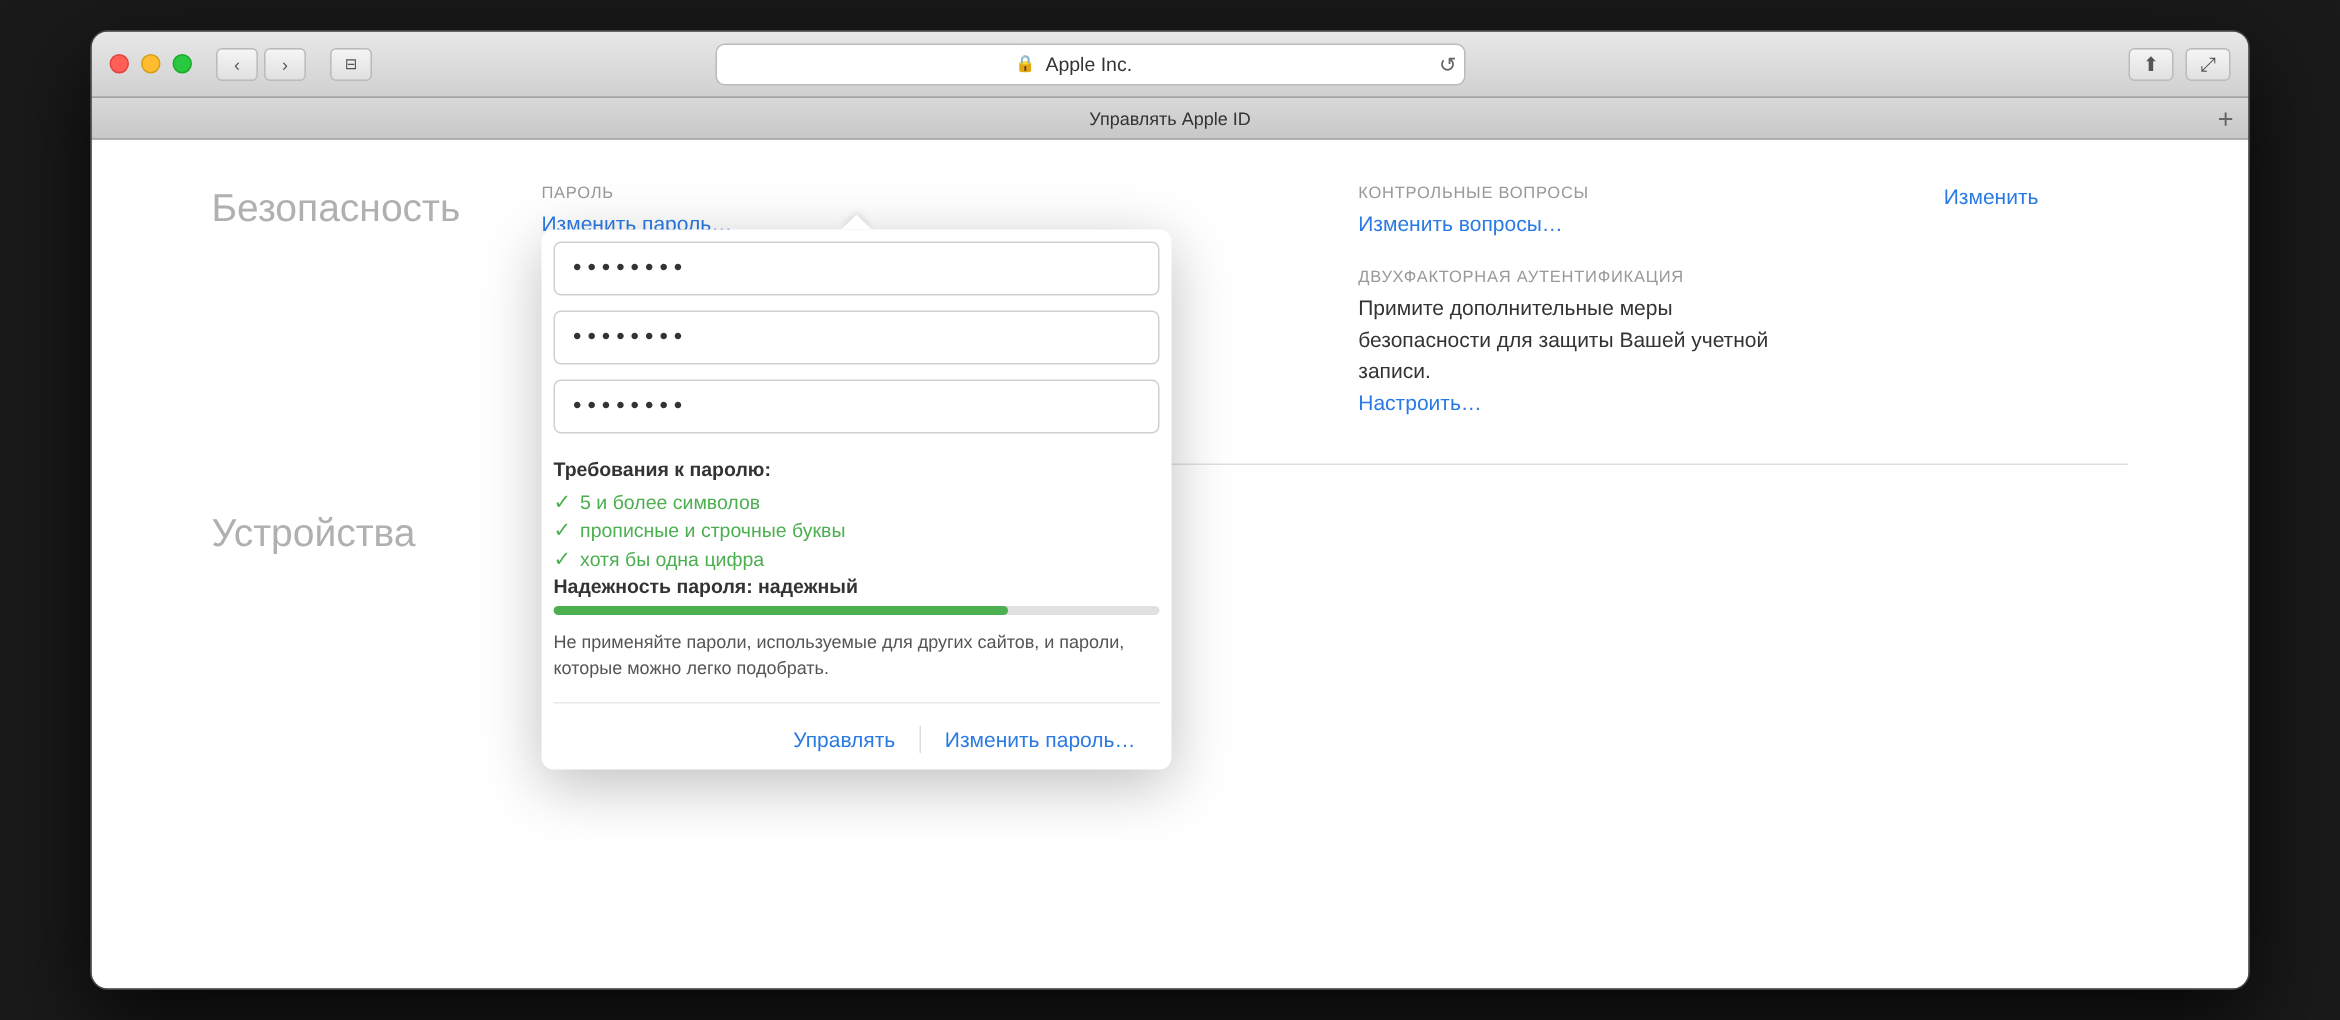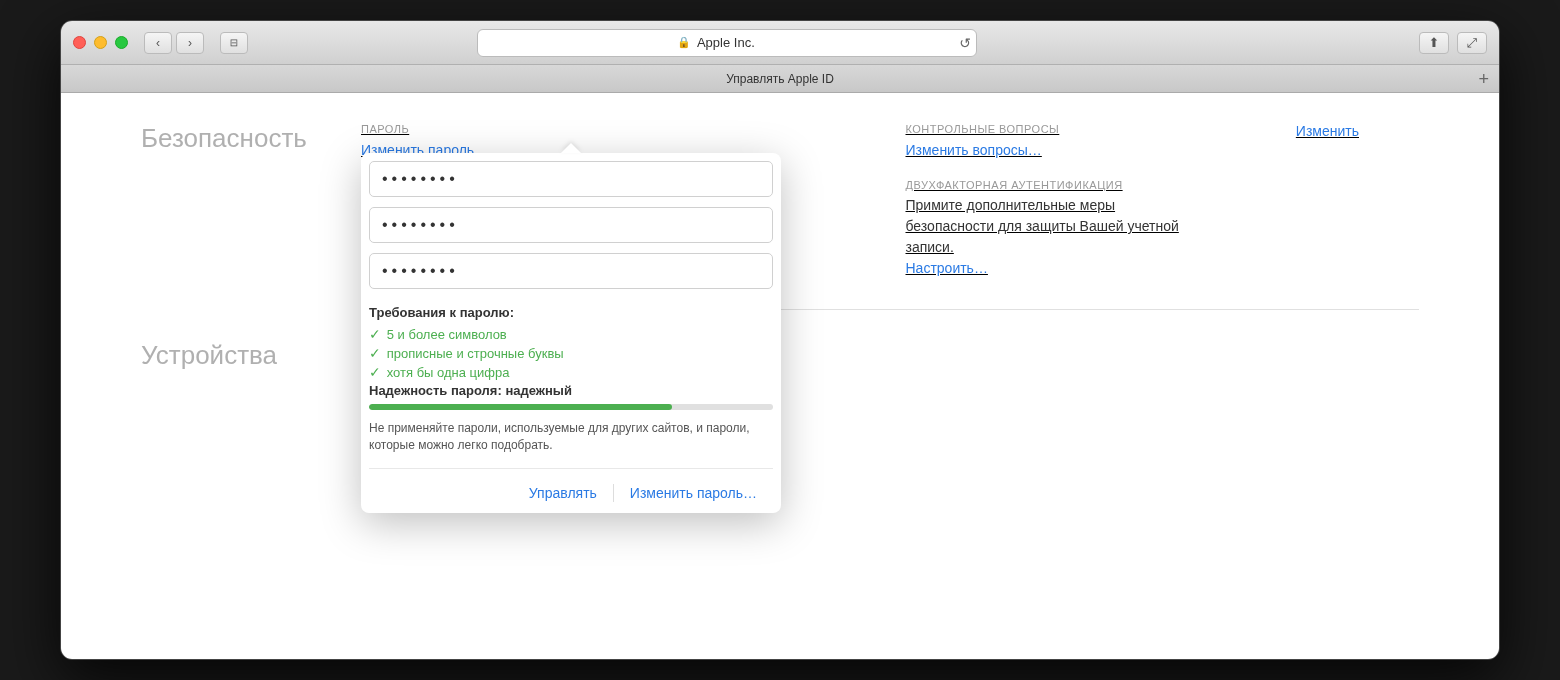--- a/index.html
+++ b/index.html
@@ -205,21 +205,20 @@
       flex-shrink: 0;
       font-size: 26px;
       color: #b0b0b0;
       font-weight: 300;
     }
 
     .security-content {
       display: flex;
       gap: 31px;
       flex: 1;
-      text-decoration: underline;
     }
 
     .security-col {
       flex: 1;
     }
 
     .col-header {
       font-size: 11px;
       color: #999;
       text-transform: uppercase;

